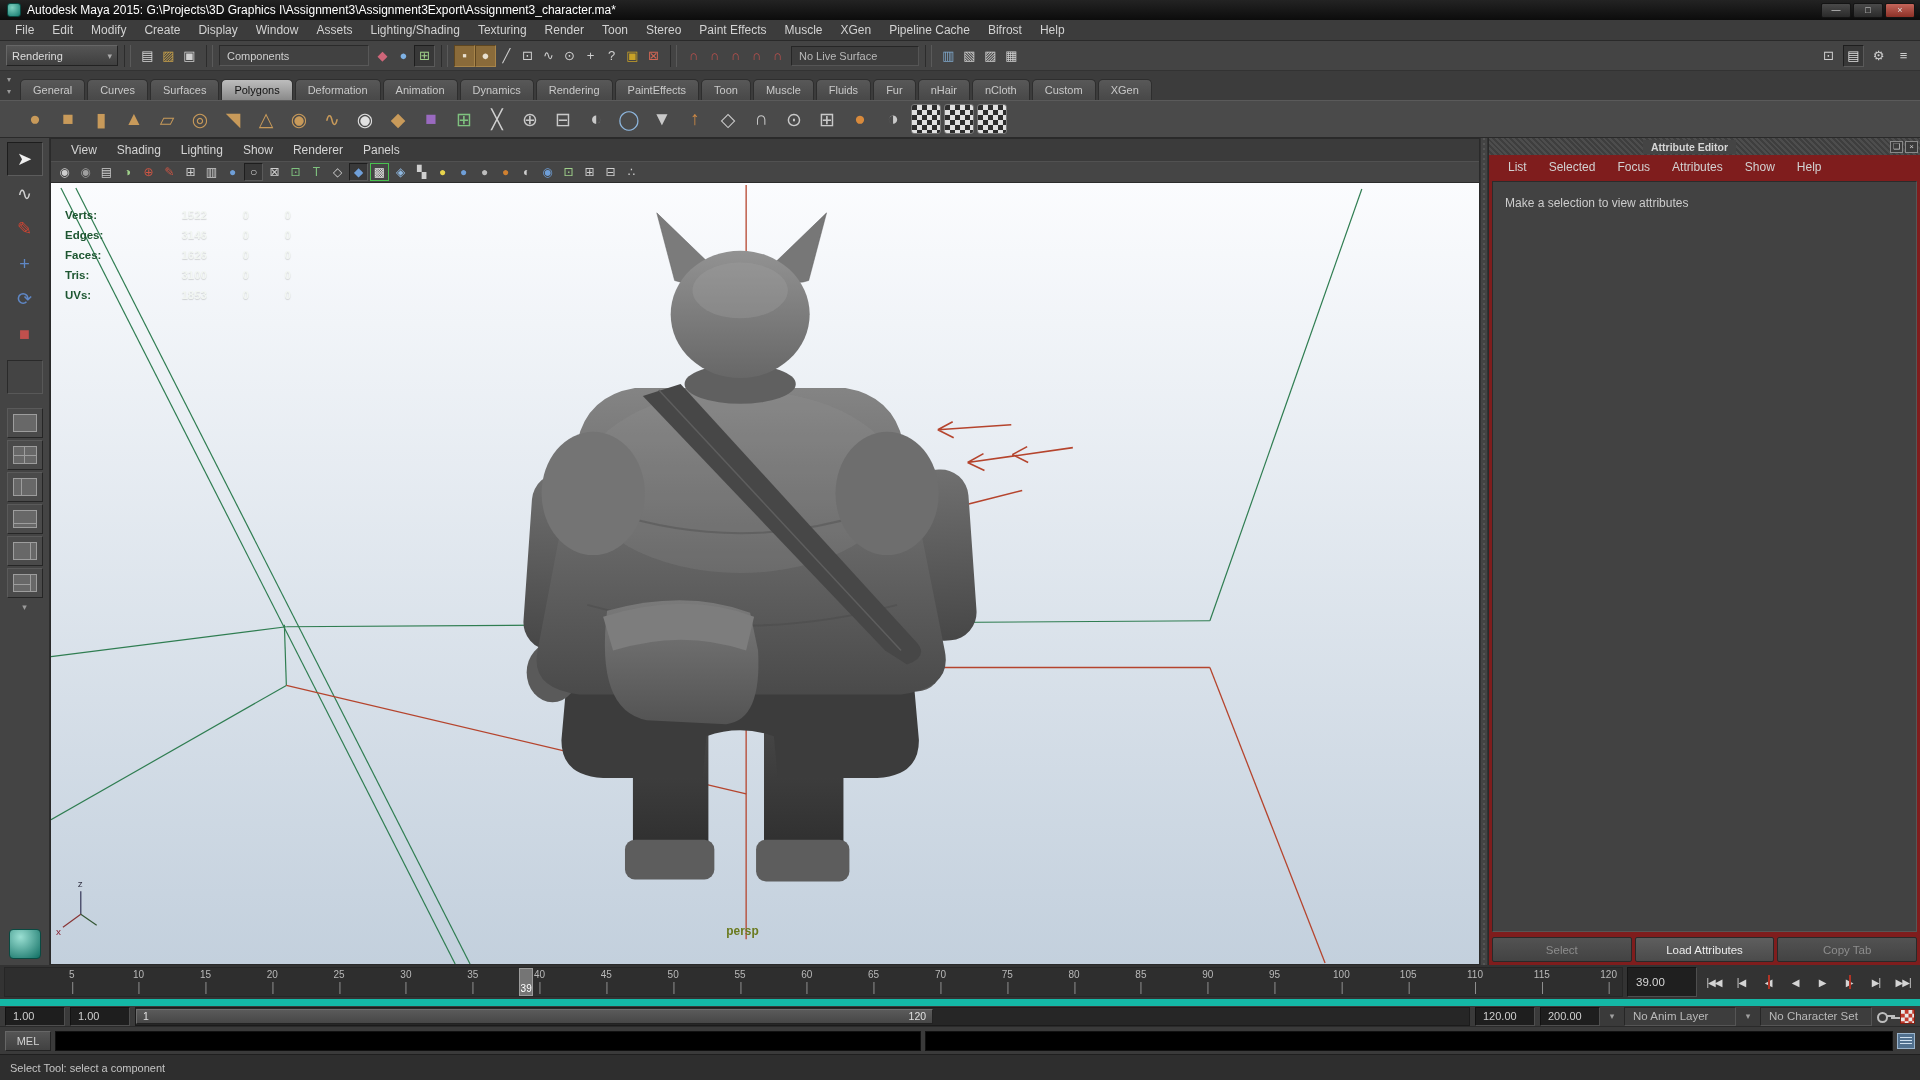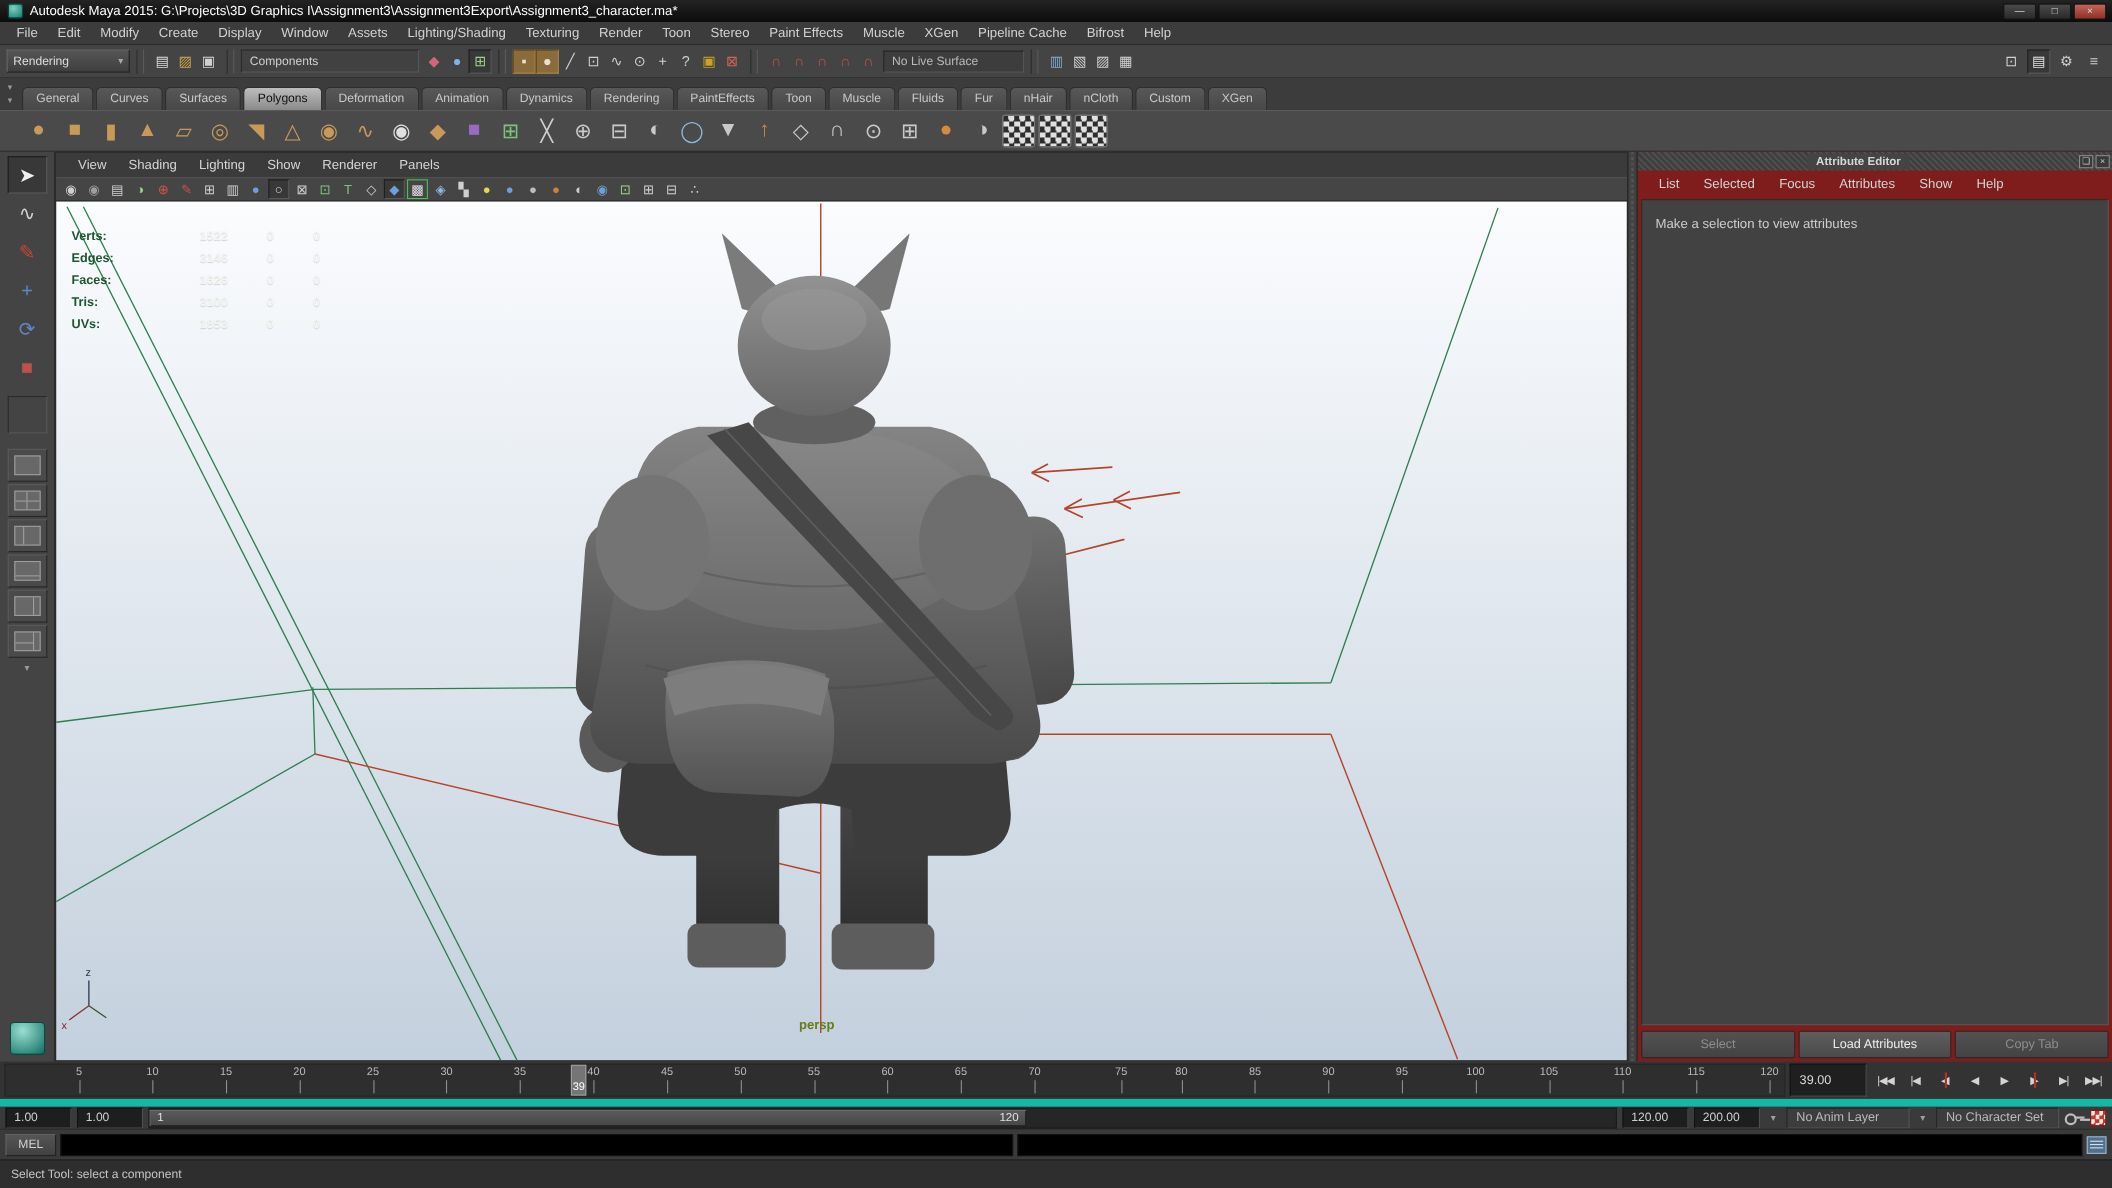--- a/index.html
+++ b/index.html
@@ -28,21 +28,21 @@
   .menuset{width:112px;height:21px;background:linear-gradient(#555,#3f3f3f);border:1px solid;
     border-color:#666 #222 #222 #666;display:flex;align-items:center;padding:0 5px;font-size:11px;color:#ddd}
   .menuset .dd{margin-left:auto;color:#aaa;font-size:9px}
   .sdiv{width:7px;height:22px;border-left:1px solid #2c2c2c;border-right:1px solid #5a5a5a;margin:0 3px}
   .sicon{width:21px;height:22px;display:flex;align-items:center;justify-content:center;font-size:13px;
     color:#cfcfcf;border:1px solid transparent}
   .sicon.pressed{background:#383838;border-color:#1e1e1e #5a5a5a #5a5a5a #1e1e1e}
   .sicon.hl{background:#8a6b3a;border-color:#5e4620 #a8854a #a8854a #5e4620}
   .selfield{height:21px;background:#414141;border:1px solid;border-color:#2a2a2a #585858 #585858 #2a2a2a;
     display:flex;align-items:center;padding:0 7px;color:#cfcfcf;font-size:11px}
-  .selfield.wide{width:162px}
+  .selfield.wide{width:150px}
   .livefield{width:128px;height:20px;background:#3d3d3d;border:1px solid;border-color:#262626 #555 #555 #262626;
     display:flex;align-items:center;padding:0 7px;color:#b9b9b9}
   .statusright{margin-left:auto;display:flex;gap:4px}
 
   
   .shelf{flex:0 0 auto;background:#3c3c3c}
   .shelfrow{display:flex;align-items:flex-end}
   .shelfmenu{width:18px;display:flex;flex-direction:column;align-items:center;color:#9a9a9a;font-size:8px;gap:3px;padding:4px 0}
   .shelftabs{height:27px;display:flex;align-items:flex-end;gap:2px;padding:0 2px;flex:1}
   .shelftab{padding:4px 12px 4px;background:linear-gradient(#585858,#484848);color:#c9c9c9;font-size:11px;
@@ -580,21 +580,21 @@
         <span class="tick" style="left: 20.6612%;">25</span>
         <span class="tick" style="left: 24.7934%;">30</span>
         <span class="tick" style="left: 28.9256%;">35</span>
         <span class="tick" style="left: 33.0579%;">40</span>
         <span class="tick" style="left: 37.1901%;">45</span>
         <span class="tick" style="left: 41.3223%;">50</span>
         <span class="tick" style="left: 45.4545%;">55</span>
         <span class="tick" style="left: 49.5868%;">60</span>
         <span class="tick" style="left: 53.719%;">65</span>
         <span class="tick" style="left: 57.8512%;">70</span>
-        <span class="tick" style="left: 61.9835%; margin-left: 12px;">75</span>
+        <span class="tick" style="left: 61.9835%;">75</span>
         <span class="tick" style="left: 66.1157%;">80</span>
         <span class="tick" style="left: 70.2479%;">85</span>
         <span class="tick" style="left: 74.3802%;">90</span>
         <span class="tick" style="left: 78.5124%;">95</span>
         <span class="tick" style="left: 82.6446%;">100</span>
         <span class="tick" style="left: 86.7769%;">105</span>
         <span class="tick" style="left: 90.9091%;">110</span>
         <span class="tick" style="left: 95.0413%;">115</span>
         <span class="tick" style="left: 99.1736%;">120</span>
       </div>

